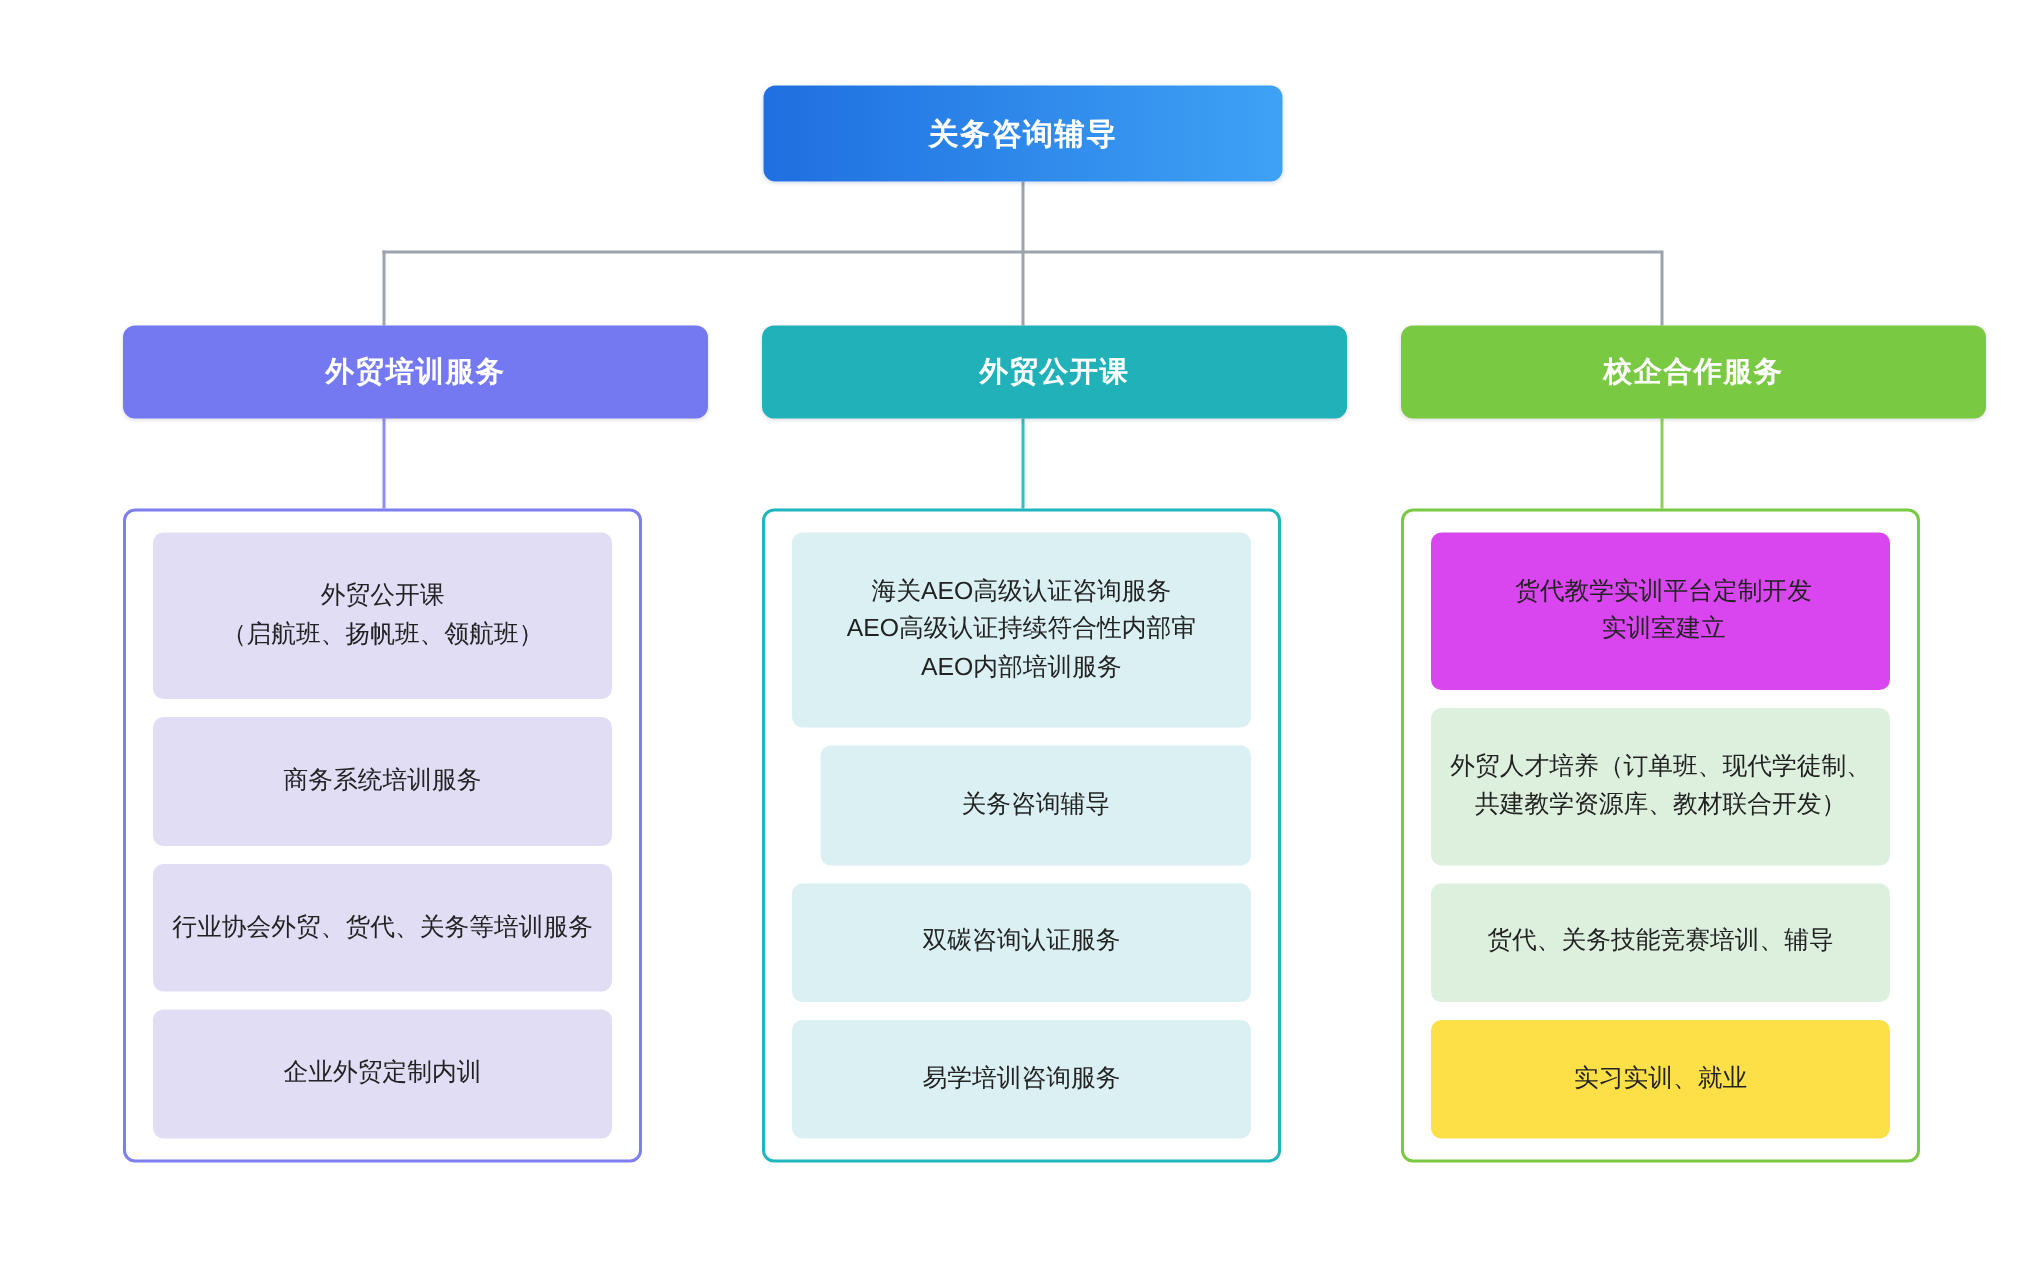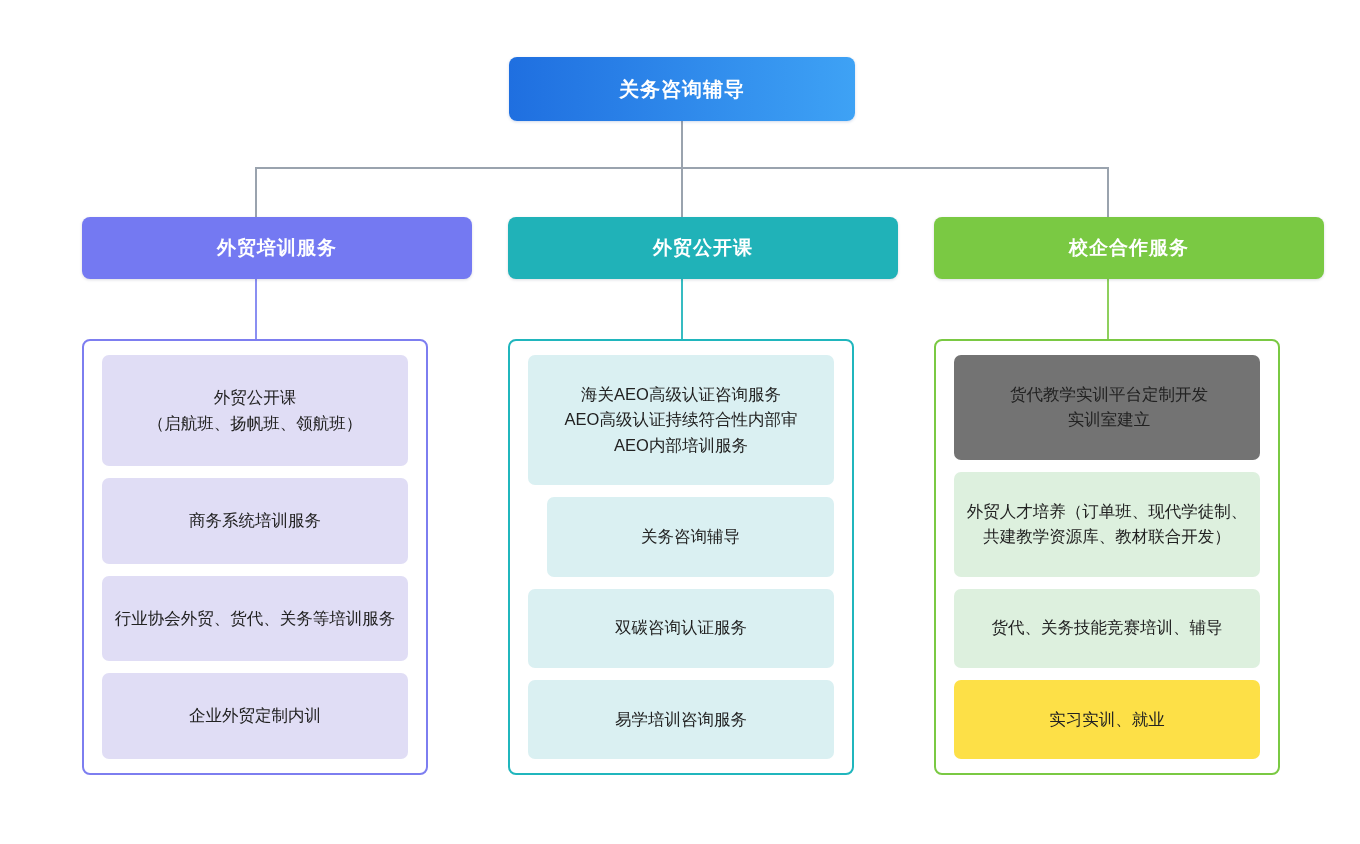--- a/index.html
+++ b/index.html
@@ -147,20 +147,20 @@
   <div class="items-container" id="items-container-1" style="border-color: rgb(32, 182, 189);">
     <div class="item-box" style="background: rgb(218, 240, 242);">海关AEO高级认证咨询服务
 AEO高级认证持续符合性内部审
 AEO内部培训服务</div>
     <div class="item-box" style="background: rgb(218, 240, 242); margin-left: 19px;">关务咨询辅导</div>
     <div class="item-box" style="background: rgb(218, 240, 242);">双碳咨询认证服务</div>
     <div class="item-box" style="background: rgb(218, 240, 242);">易学培训咨询服务</div>
   </div>
 
   <div class="items-container" id="items-container-2" style="border-color: rgb(122, 201, 67);">
-    <div class="item-box" style="background: #737373; padding-left: 16px;">货代教学实训平台定制开发
+    <div class="item-box" style="background: #d946ef; padding-left: 16px;">货代教学实训平台定制开发
 实训室建立</div>
     <div class="item-box" style="background: rgb(221, 240, 222);">外贸人才培养（订单班、现代学徒制、共建教学资源库、教材联合开发）</div>
     <div class="item-box" style="background: rgb(221, 240, 222);">货代、关务技能竞赛培训、辅导</div>
     <div class="item-box" style="background: #fde047;">实习实训、就业</div>
   </div>
 
 </div>
 
 </body></html>

